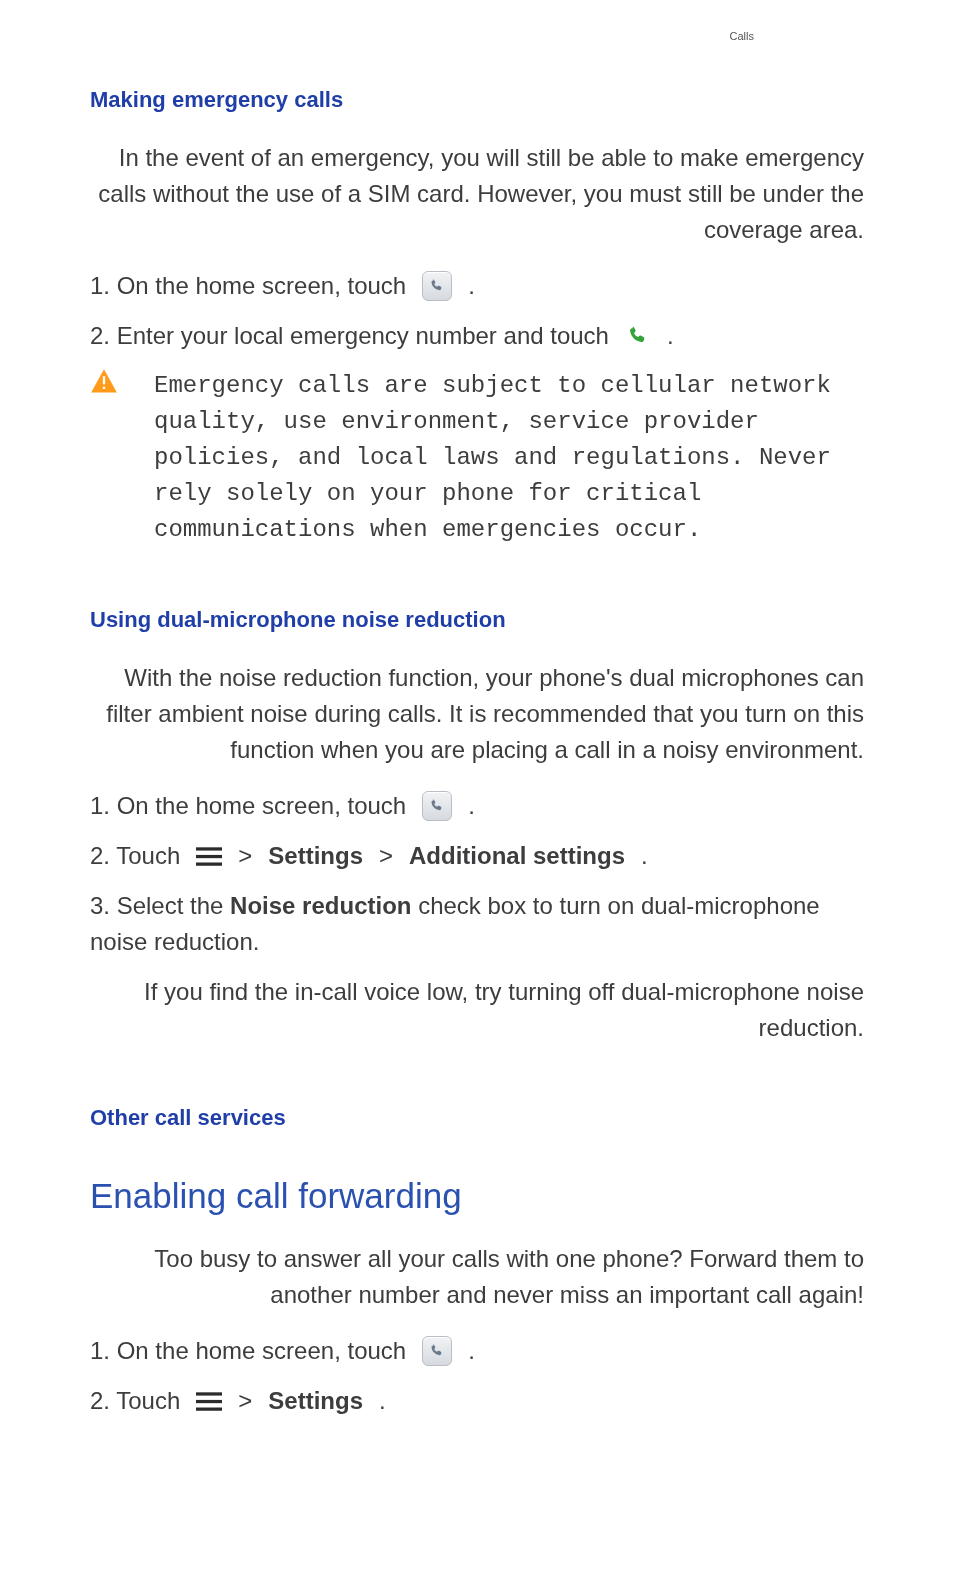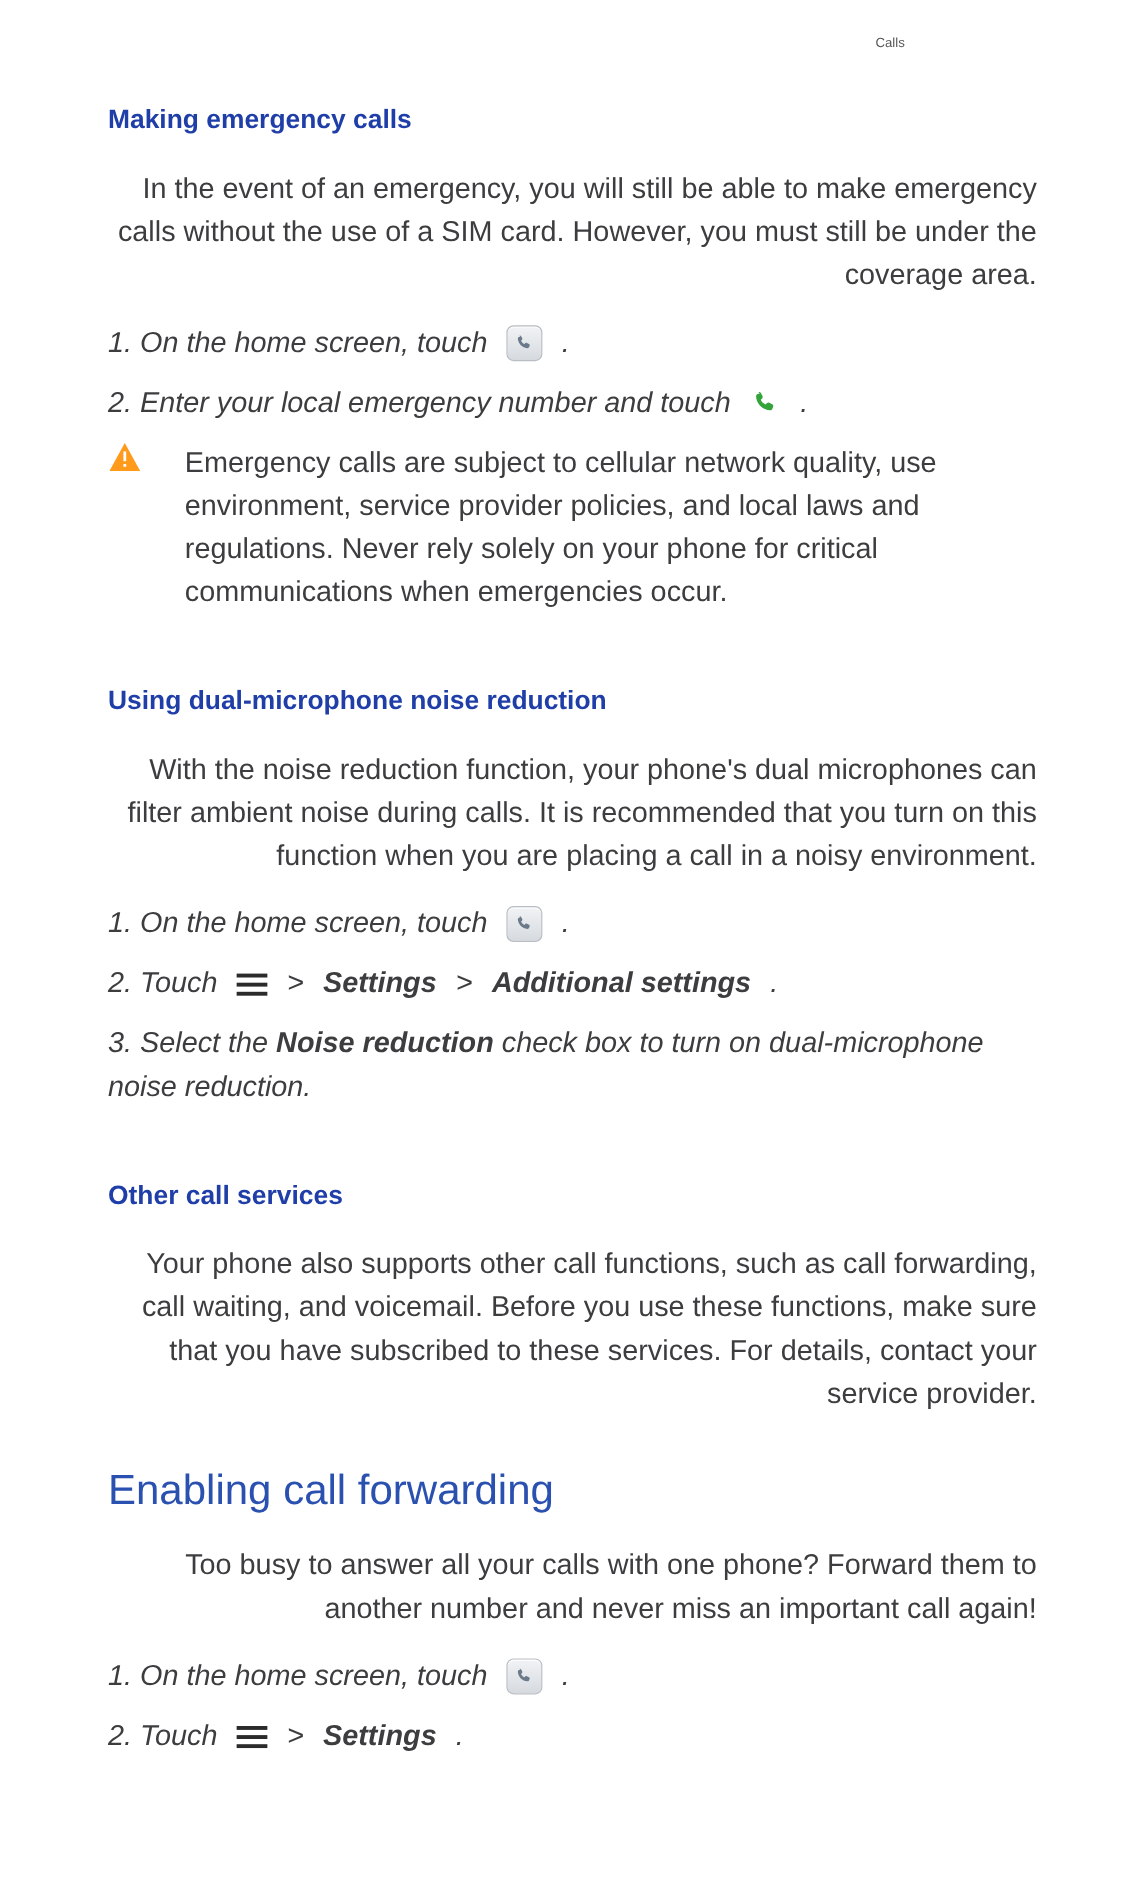--- a/index.html
+++ b/index.html
@@ -44,28 +44,28 @@
     font-weight: 400;
     margin: 36px 0 18px 0;
   }
   p { margin: 0 0 20px 0; text-align: right; }
   .step {
     display: flex;
     align-items: center;
     flex-wrap: wrap;
     margin: 8px 0 14px 0;
     gap: 4px 16px;
-    font-style: italic;
   }
   .bold { font-weight: 700; }
   .note {
     display: flex;
     align-items: flex-start;
     gap: 14px;
     margin: 12px 0 20px 0;
+    font-family: Liberation Mono, monospace;
   }
   .note .text { flex: 1; padding-left: 22px; }
   
   .icon {
     display: inline-flex;
     align-items: center;
     justify-content: center;
     vertical-align: middle;
   }
   .phone-app-icon {
@@ -154,24 +154,24 @@
     <span class="bold">Additional settings</span>
     <span>.</span>
   </div>
 
   <div class="step" style="display:block;">
     <span>3. Select the </span>
     <span class="bold">Noise reduction</span>
     <span> check box to turn on dual-microphone noise reduction.</span>
   </div>
 
+  <p>If you find the in-call voice low, try turning off dual-microphone noise reduction.</p>
 
   <h2 class="blue">Other call services</h2>
 
-  <p>Your phone also supports other call functions, such as call forwarding, call waiting, and voicemail. Before you use these functions, make sure that you have subscribed to these services. For details, contact your service provider.</p>
 
   <h3 class="blue-sub">Enabling call forwarding</h3>
 
   <p>Too busy to answer all your calls with one phone? Forward them to another number and never miss an important call again!</p>
 
   <div class="step">
     <span>1. On the home screen, touch </span>
     <span class="icon phone-app-icon">
       <svg viewBox="0 0 24 24" fill="none">
           <path d="M6.5 3.5c.7-.3 1.5 0 1.9.7l1.2 2.3c.3.6.2 1.3-.3 1.8l-1 1c.7 1.7 2 3 3.7 3.7l1-1c.5-.5 1.2-.6 1.8-.3l2.3 1.2c.7.4 1 1.2.7 1.9l-.6 1.5c-.3.8-1.1 1.3-2 1.2-5.6-.5-10-4.9-10.5-10.5-.1-.9.4-1.7 1.2-2l1.6-.5z" fill="#6a7a8a"></path>

